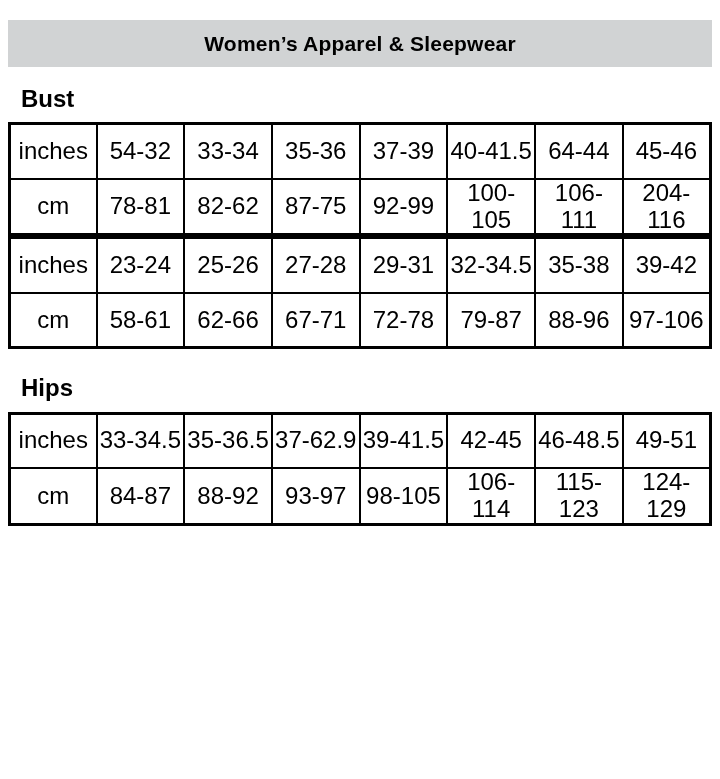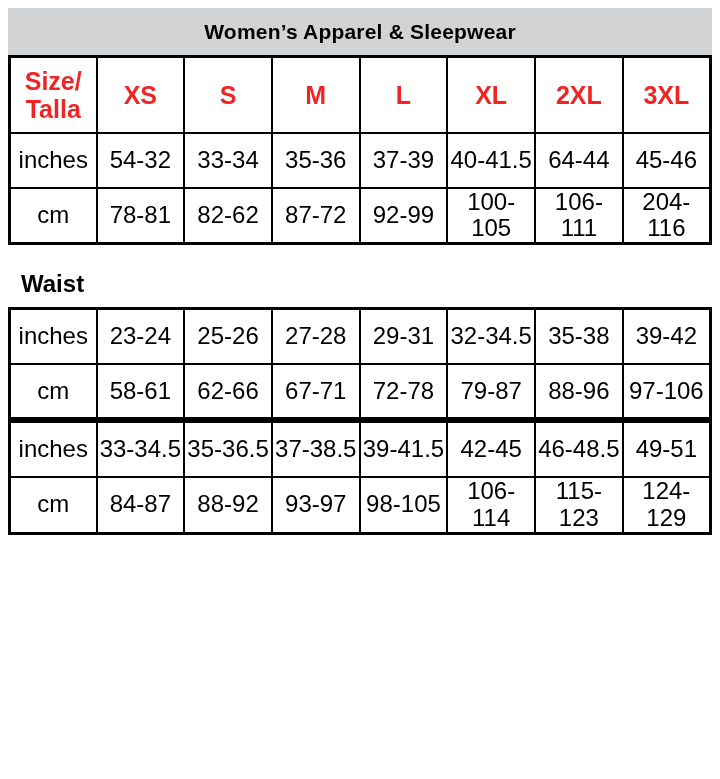--- a/index.html
+++ b/index.html
@@ -3,21 +3,21 @@
 <meta charset="utf-8">
 <style>
   * { box-sizing: border-box; }
   html, body {
     margin: 0; padding: 0;
     width: 720px; height: 779px;
     background: #ffffff;
     font-family: "Liberation Sans", sans-serif;
     color: var(--text, #000000);
   }
-  .page { padding: 8px; width: 605px; }
+  .page { padding: 8px; width: 605px; margin-top: 12px; }
 
   .title-bar {
     height: 47px;
     width: 704px;
     background: var(--title-bar-bg, #d1d3d4);
     display: flex;
     align-items: center;
     justify-content: center;
   }
   .title-bar .title-text {
@@ -68,63 +68,52 @@
 </head>
 <body>
 
 <div class="page">
 
   <header class="title-bar">
     <span class="title-text">Women’s Apparel &amp; Sleepwear</span>
   </header>
 
   <section class="first">
+    <h2 class="section-heading">Bust</h2>
     <table class="size-table">
       <colgroup>
           <col class="label-col">
           <col span="7">
         </colgroup>
     <tbody>
-          <tr class="header-row">
-            <td class="label-cell">Size/
-Talla</td>
-            <td>XS</td>
-            <td>S</td>
-            <td>M</td>
-            <td>L</td>
-            <td>XL</td>
-            <td>2XL</td>
-            <td>3XL</td>
-          </tr>
           <tr>
             <td class="label-cell">inches</td>
             <td class="shaded">54-32</td>
             <td>33-34</td>
             <td class="shaded">35-36</td>
             <td>37-39</td>
             <td class="shaded">40-41.5</td>
             <td>64-44</td>
             <td class="shaded">45-46</td>
           </tr>
           <tr>
             <td class="label-cell">cm</td>
             <td class="shaded">78-81</td>
             <td>82-62</td>
-            <td class="shaded">87-72</td>
+            <td class="shaded">87-75</td>
             <td>92-99</td>
             <td class="shaded">100-105</td>
             <td>106-111</td>
             <td class="shaded">204-116</td>
           </tr>
         </tbody>
       </table>
   </section>
 
   <section>
-    <h2 class="section-heading">Waist</h2>
     <table class="size-table">
       <colgroup>
           <col class="label-col">
           <col span="7">
         </colgroup>
     <tbody>
           <tr>
             <td class="label-cell">inches</td>
             <td class="shaded">23-24</td>
             <td>25-26</td>
@@ -142,31 +131,32 @@
             <td>72-78</td>
             <td class="shaded">79-87</td>
             <td>88-96</td>
             <td class="shaded">97-106</td>
           </tr>
         </tbody>
       </table>
   </section>
 
   <section>
+    <h2 class="section-heading">Hips</h2>
     <table class="size-table">
       <colgroup>
           <col class="label-col">
           <col span="7">
         </colgroup>
     <tbody>
           <tr>
             <td class="label-cell">inches</td>
             <td class="shaded">33-34.5</td>
             <td>35-36.5</td>
-            <td class="shaded">37-38.5</td>
+            <td class="shaded">37-62.9</td>
             <td>39-41.5</td>
             <td class="shaded">42-45</td>
             <td>46-48.5</td>
             <td class="shaded">49-51</td>
           </tr>
           <tr>
             <td class="label-cell">cm</td>
             <td class="shaded">84-87</td>
             <td>88-92</td>
             <td class="shaded">93-97</td>

